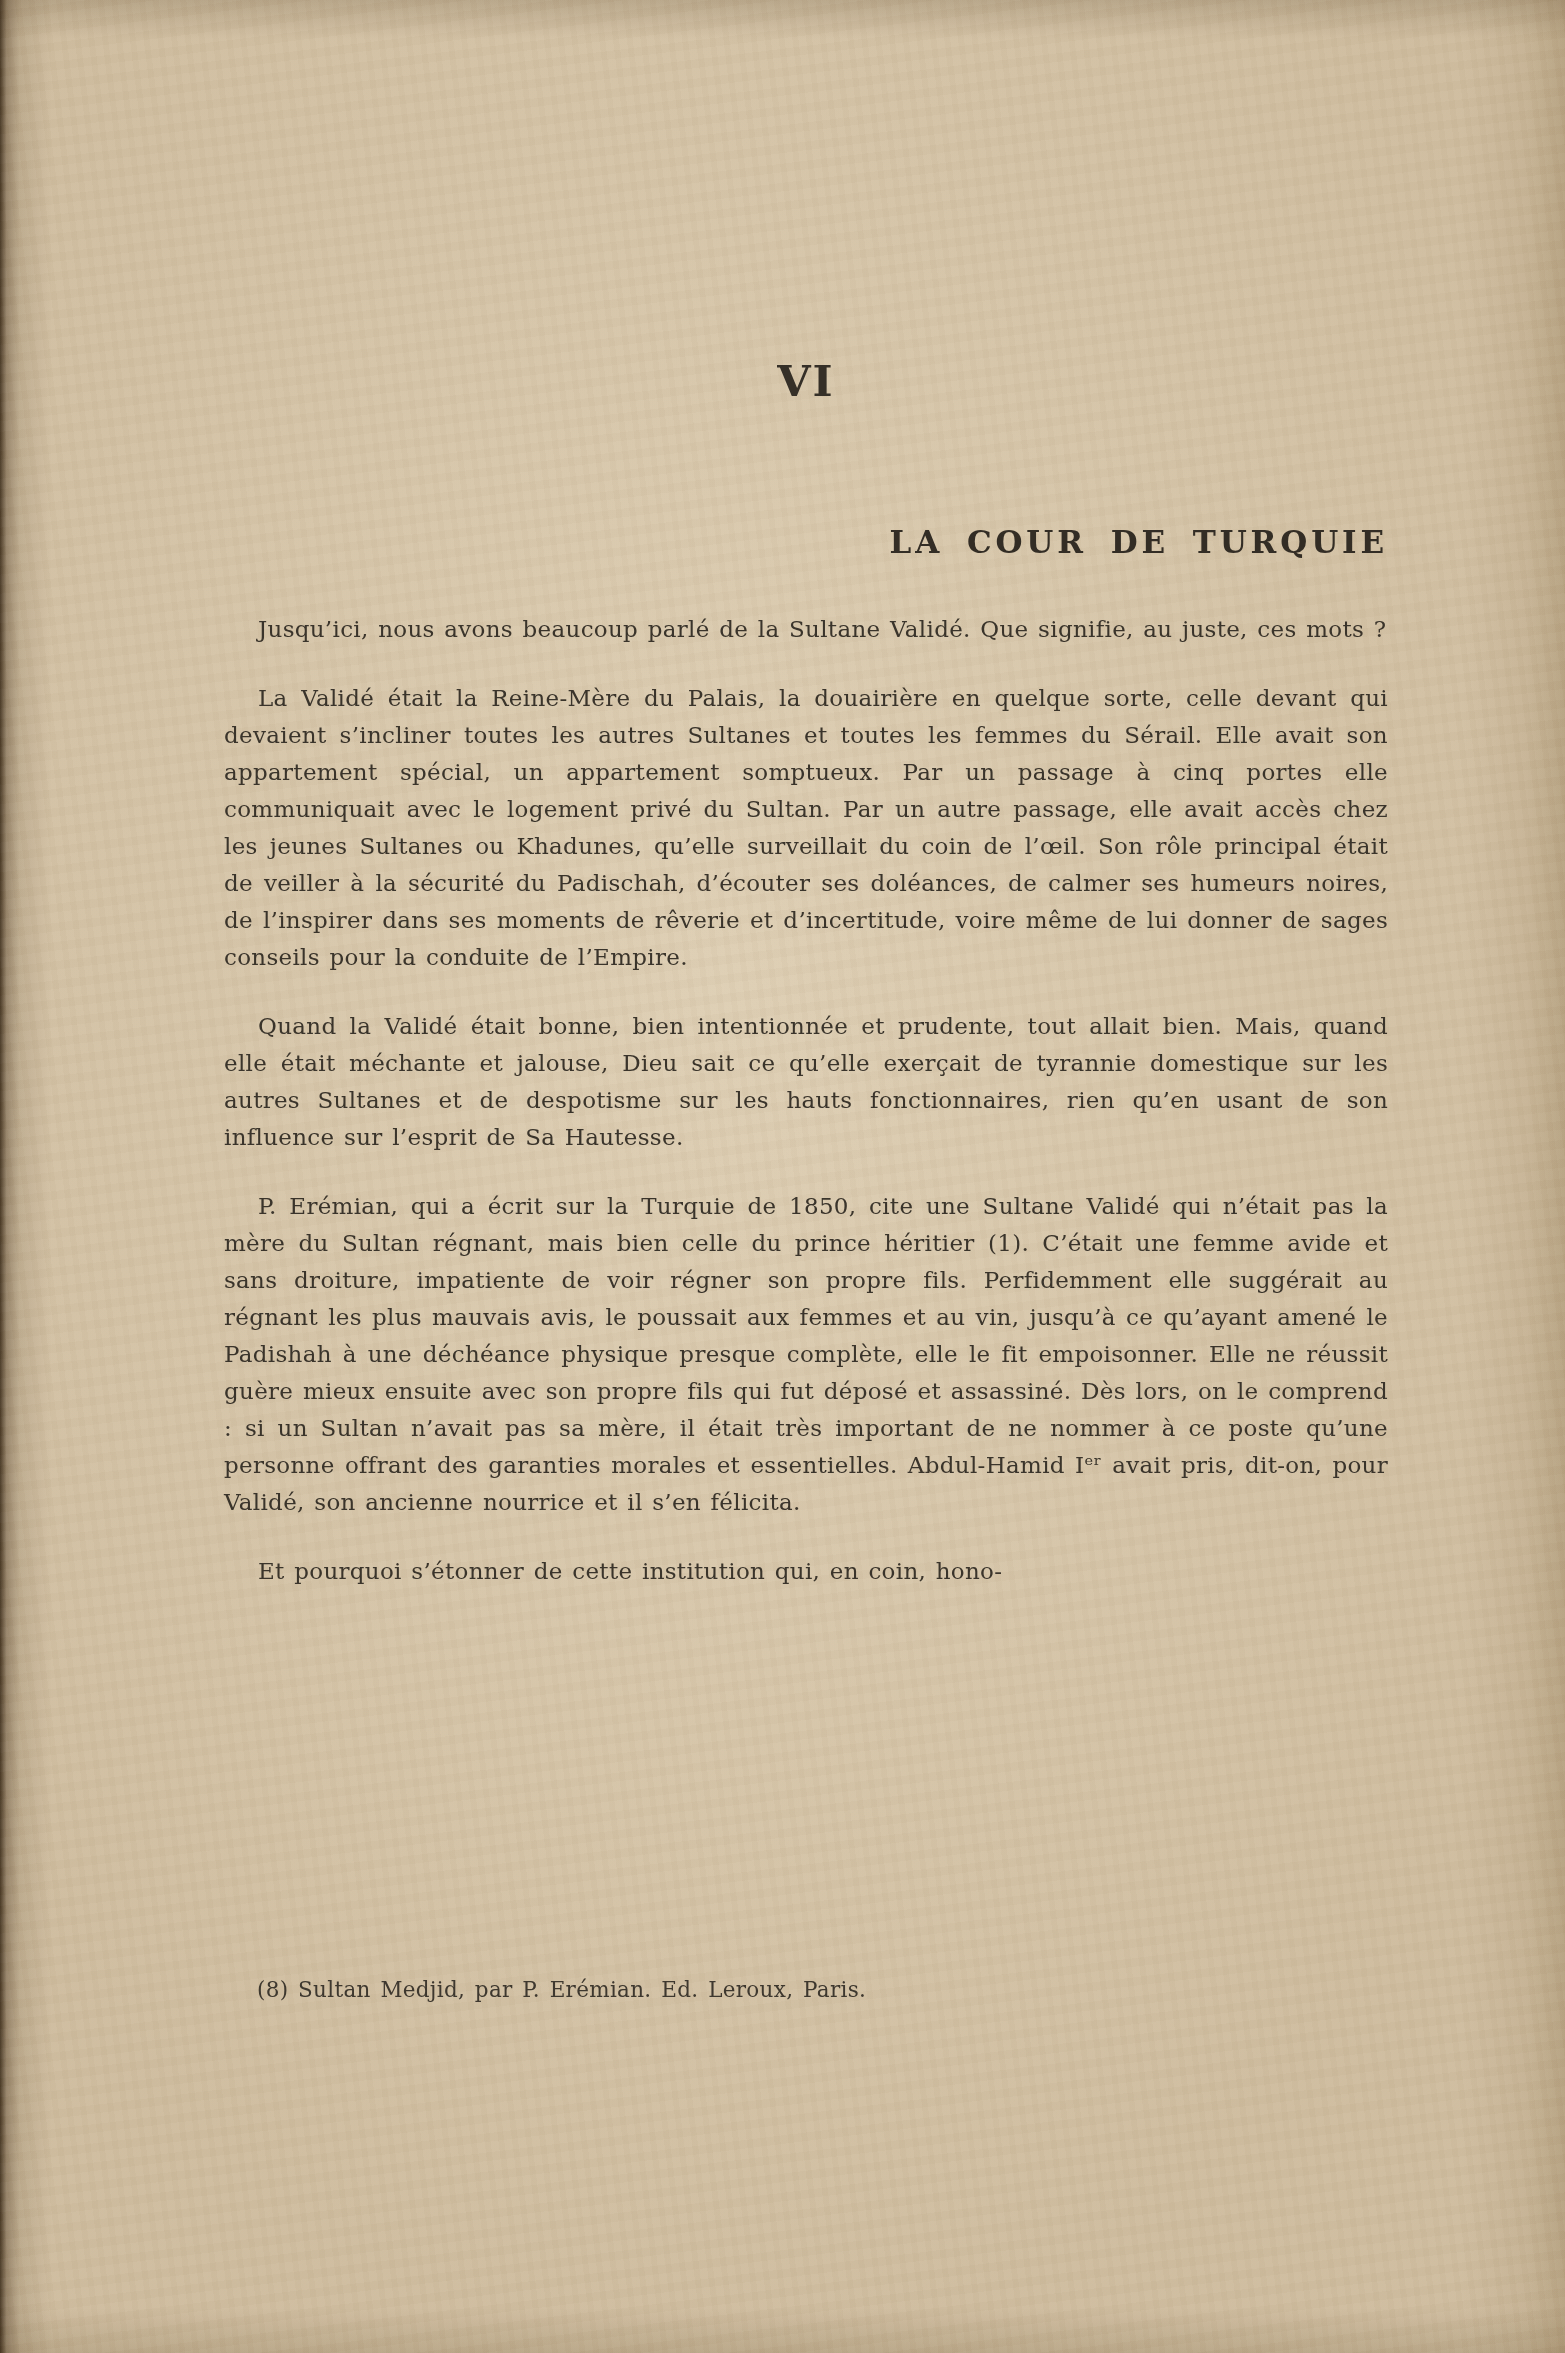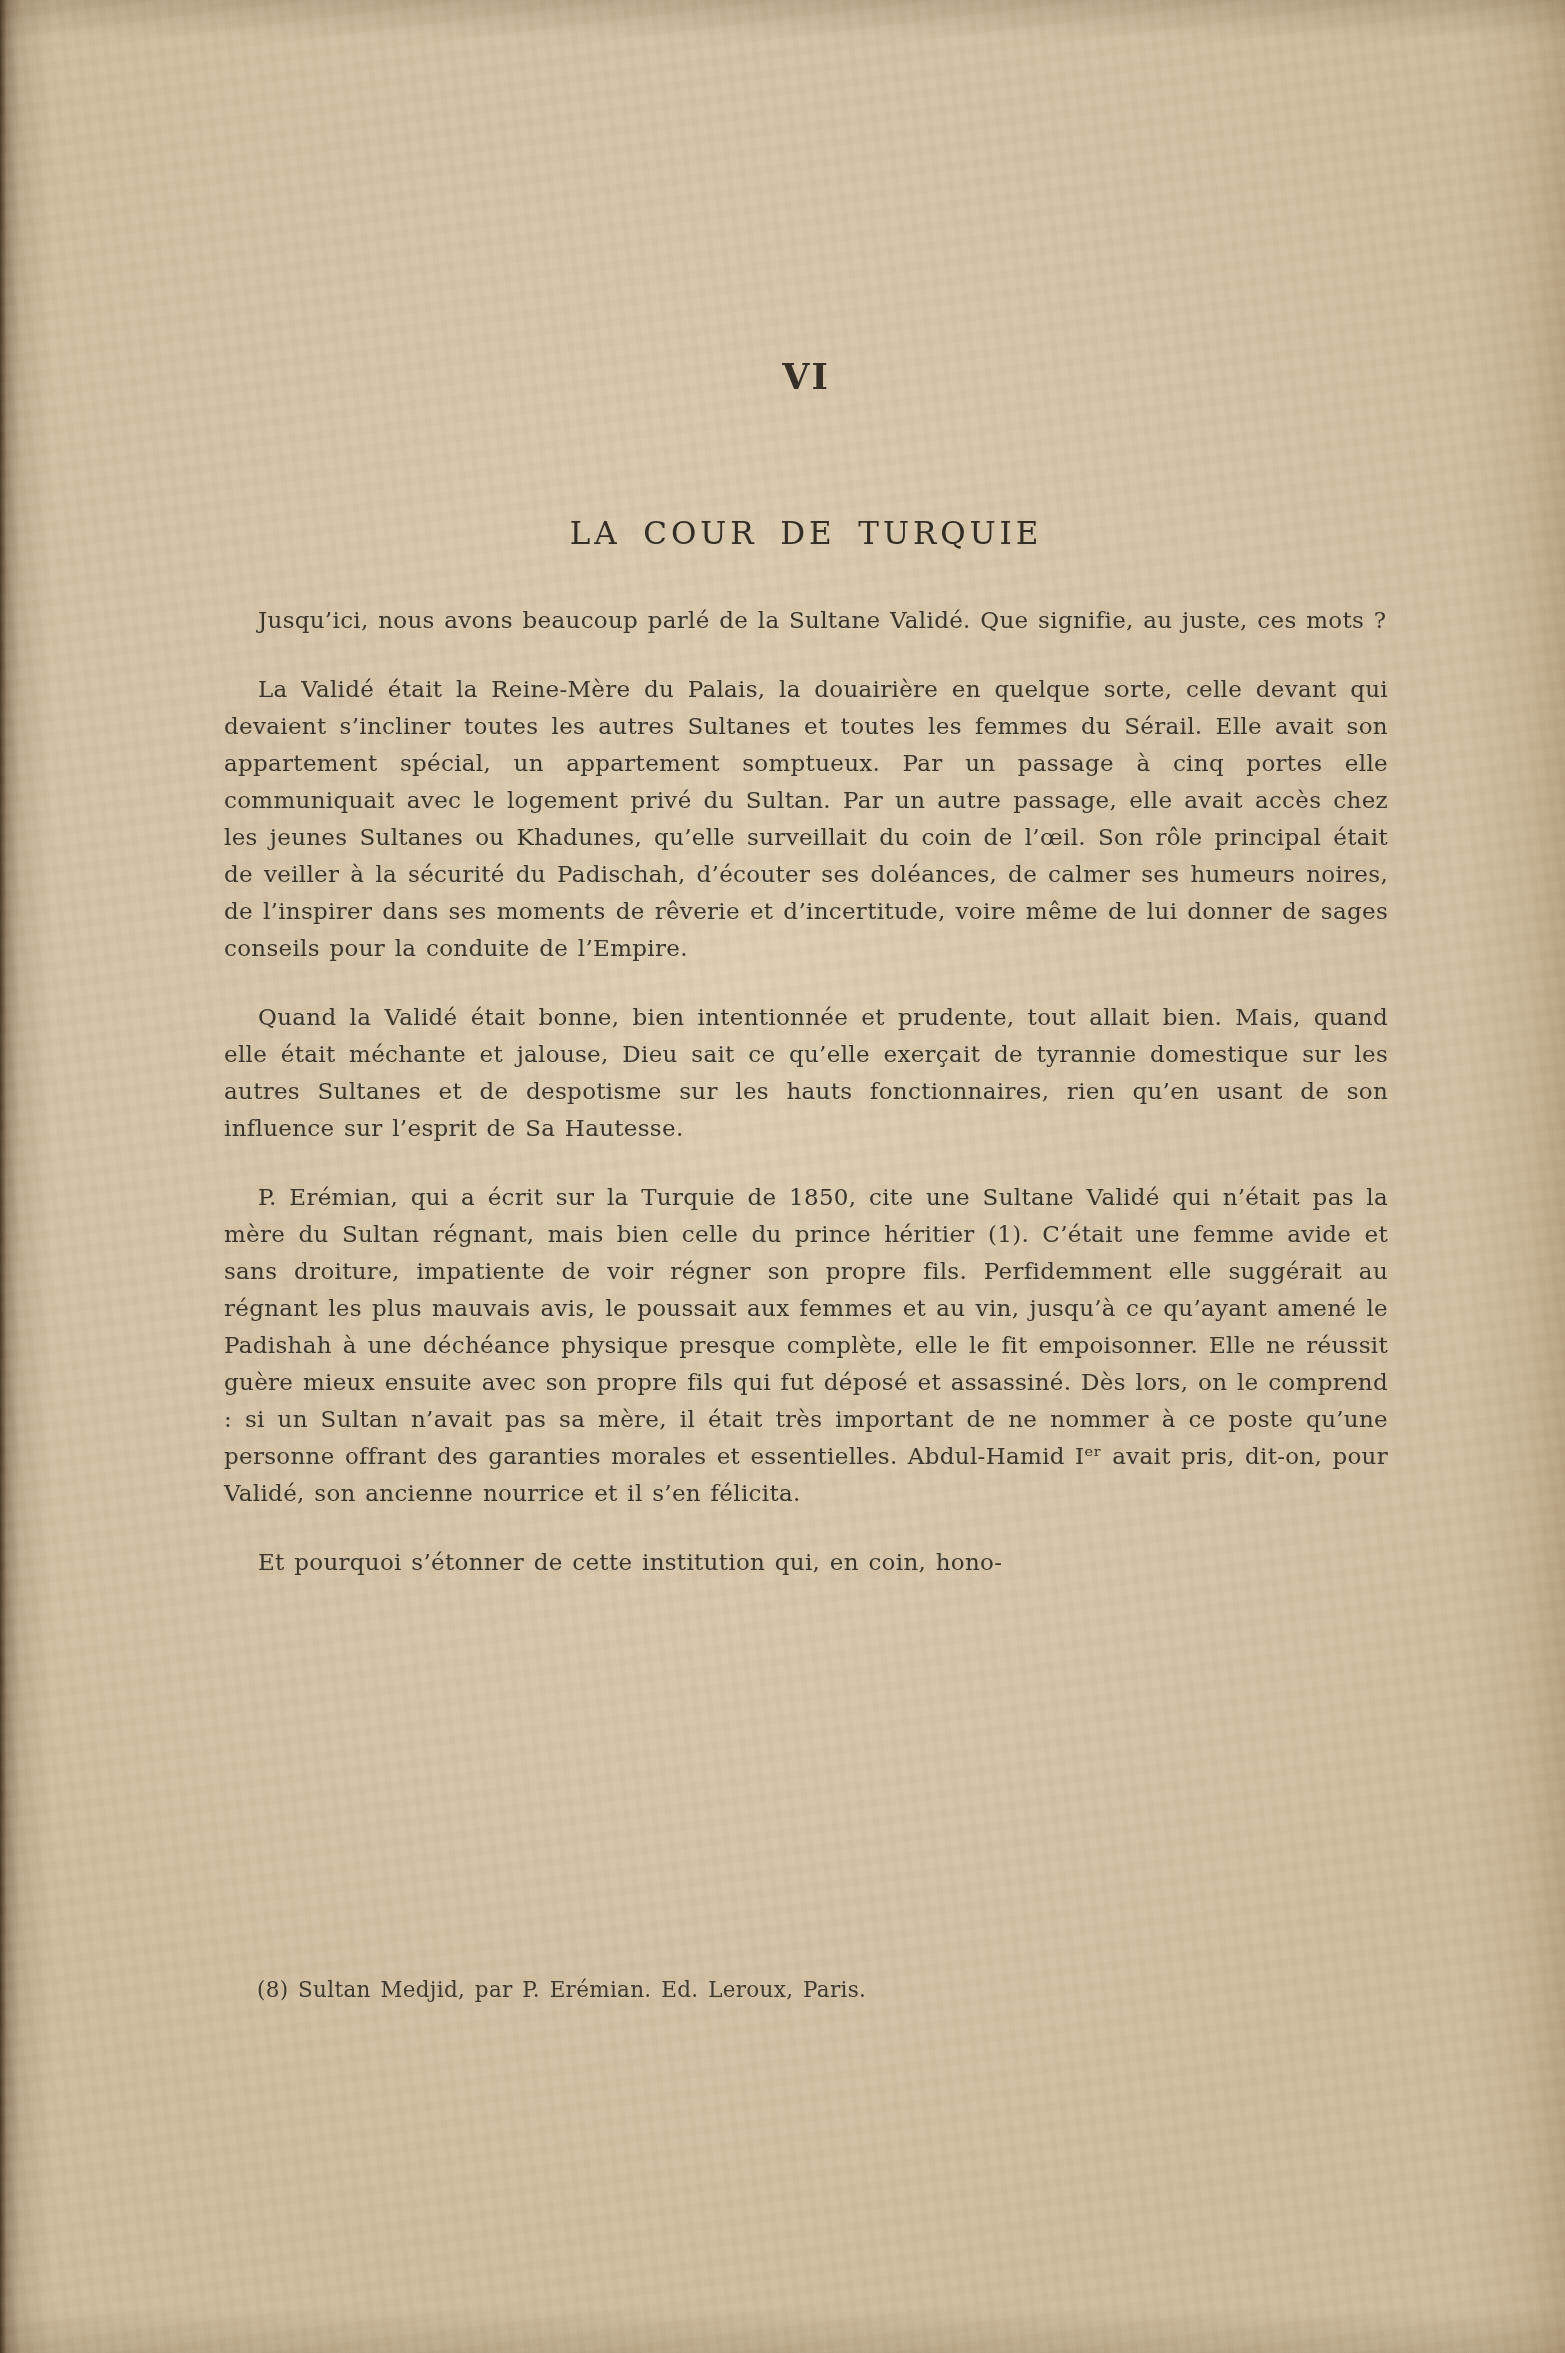--- a/index.html
+++ b/index.html
@@ -35,30 +35,30 @@
   }
   .text-block {
     position: absolute;
     left: 224px;
     top: 356px;
     width: 1164px;
     color: var(--ink);
   }
   .chapter-number {
     text-align: center;
-    font-size: 35px;
+    font-size: 43px;
     font-weight: bold;
     letter-spacing: 2px;
     color: #352f27;
   }
   .chapter-title {
     margin-top: 118px;
-    text-align: center;
+    text-align: right;
     font-size: 31px;
-    font-weight: normal;
+    font-weight: bold;
     letter-spacing: 3.9px;
     word-spacing: 9px;
     color: #332d25;
   }
   .body-copy {
     margin-top: 51px;
   }
   .body-para {
     font-size: 23px;
     line-height: 37px;

